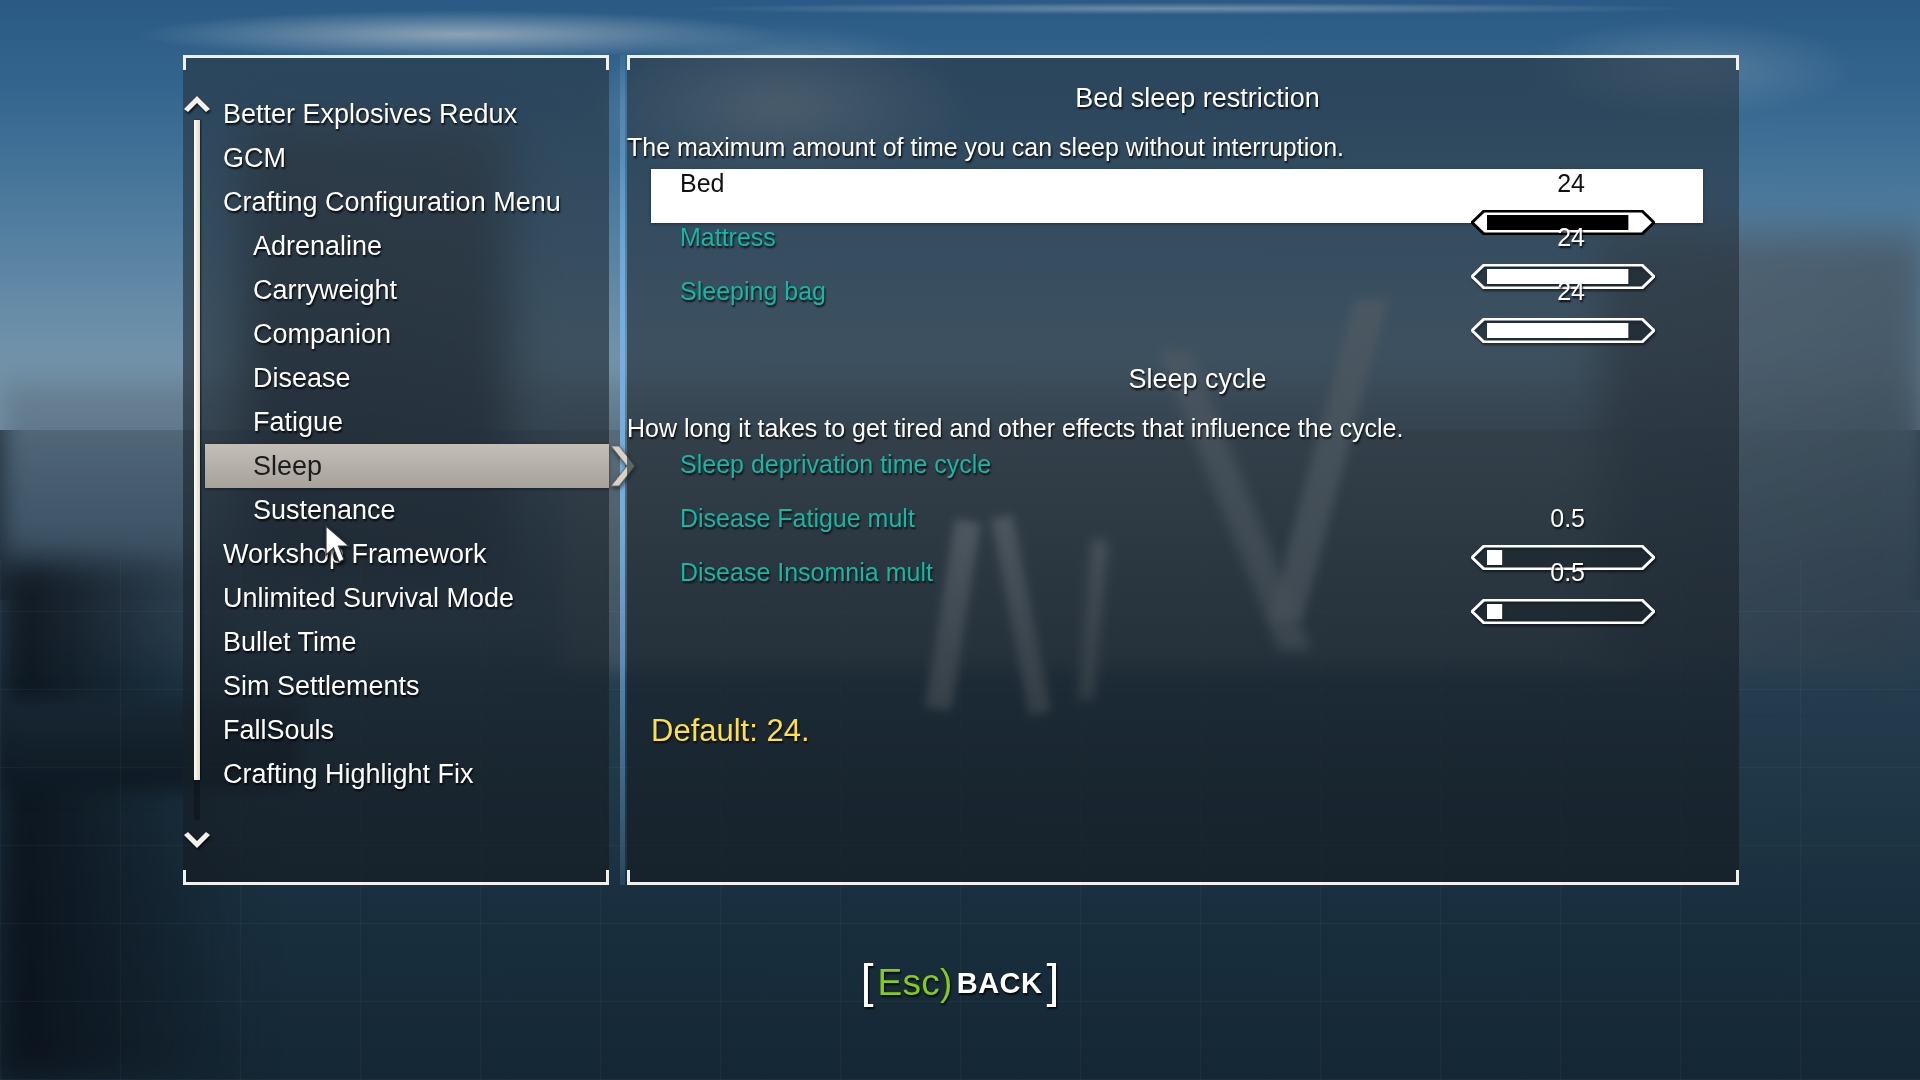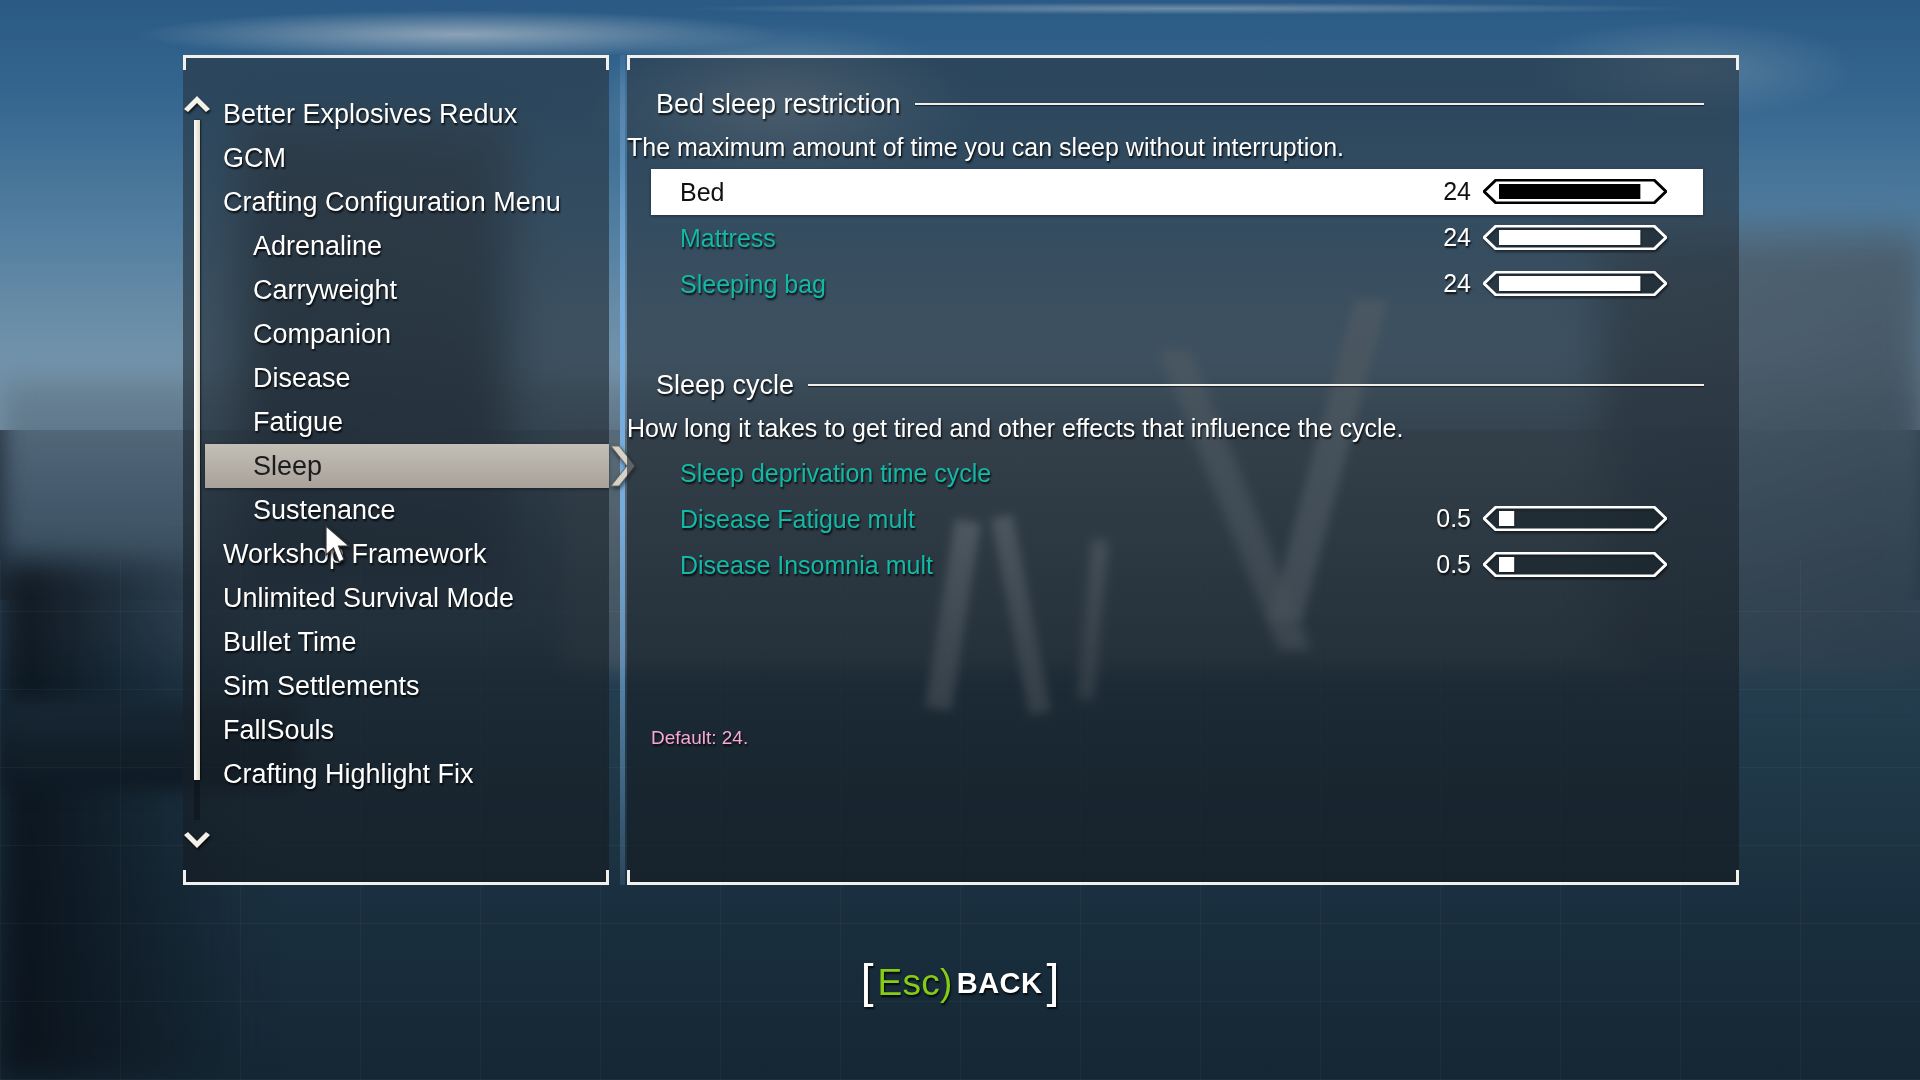--- a/index.html
+++ b/index.html
@@ -136,65 +136,66 @@
   
   #right-panel { left:627px; top:55px; width:1112px; height:830px; }
 
   #right-content { position:absolute; left:627px; top:55px; width:1112px; height:830px; }
 
   .section { position:absolute; left:0; width:1112px; }
   .section-header {
     position:relative; height:42px;
     display:flex; align-items:center; gap:14px;
     padding-left:29px;
+    flex-direction:column;
   }
   .section-title {
     font-size:27px; color:#ffffff; white-space:nowrap;
     text-shadow:1px 2px 2px rgba(0,0,0,.85);
   }
   .section-line { flex:1; height:2px; background:#efeee8; margin-right:35px;
     box-shadow:0 1px 1px rgba(0,0,0,.6); }
 
   .section-desc {
     font-size:25px; color:#ffffff; height:44px; line-height:44px;
     text-shadow:1px 2px 2px rgba(0,0,0,.85); white-space:nowrap;
   }
 
   .setting-row {
-    position:relative; height:46px; margin-left:24px; width:1052px;
-    display:flex; align-items:center;
+    position:relative; height:54px; margin-left:24px; width:1052px;
+    display:flex; align-items:flex-start;
   }
   .setting-row.selected {
     background:#ffffff;
     box-shadow:0 1px 3px rgba(0,0,0,.4);
   }
   .setting-label {
     font-size:25px; color:#14b8a6; padding-left:29px; white-space:nowrap;
     text-shadow:1px 2px 2px rgba(0,0,0,.85);
   }
   .setting-row.selected .setting-label { color:#111111; text-shadow:none; }
 
   .slider-wrap {
-    position:absolute; right:36px; top:0; height:45px;
-    display:flex; align-items:center; gap:12px;
+    position:absolute; right:48px; top:0; height:45px;
+    display:flex; align-items:center; gap:12px;flex-direction:column;
   }
   .slider-value {
     font-size:25px; color:#ffffff; text-align:right; min-width:44px;
     text-shadow:1px 2px 2px rgba(0,0,0,.85);
   }
   .setting-row.selected .slider-value { color:#111111; text-shadow:none; }
 
   .slider-bar { position:relative; width:184px; height:25px; }
   .slider-bar svg { display:block; width:184px; height:25px;
     filter:drop-shadow(1px 2px 1px rgba(0,0,0,.55)); }
   .setting-row.selected .slider-bar svg { filter:none; }
 
   #default-note {
     position:absolute; left:24px; bottom:136px;
-    font-size:19px; color:#f9a8d4;
+    font-size:31px; color:#fde047;
     text-shadow:1px 2px 2px rgba(0,0,0,.85);
   }
 
   
   #cursor { position:absolute; left:324px; top:524px; width:30px; height:40px; }
   #cursor svg { display:block; filter:drop-shadow(1px 2px 2px rgba(0,0,0,.75)); }
 
   
   #footer {
     position:absolute; left:0; bottom:72px; width:1920px;

